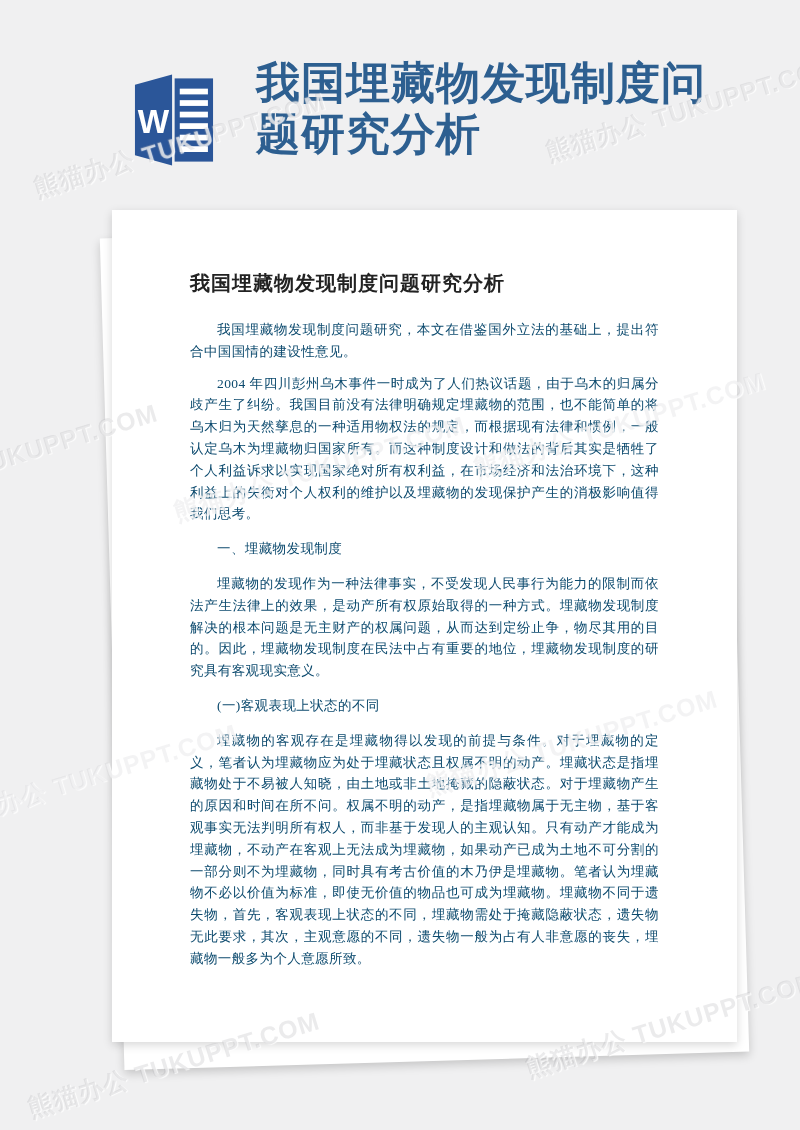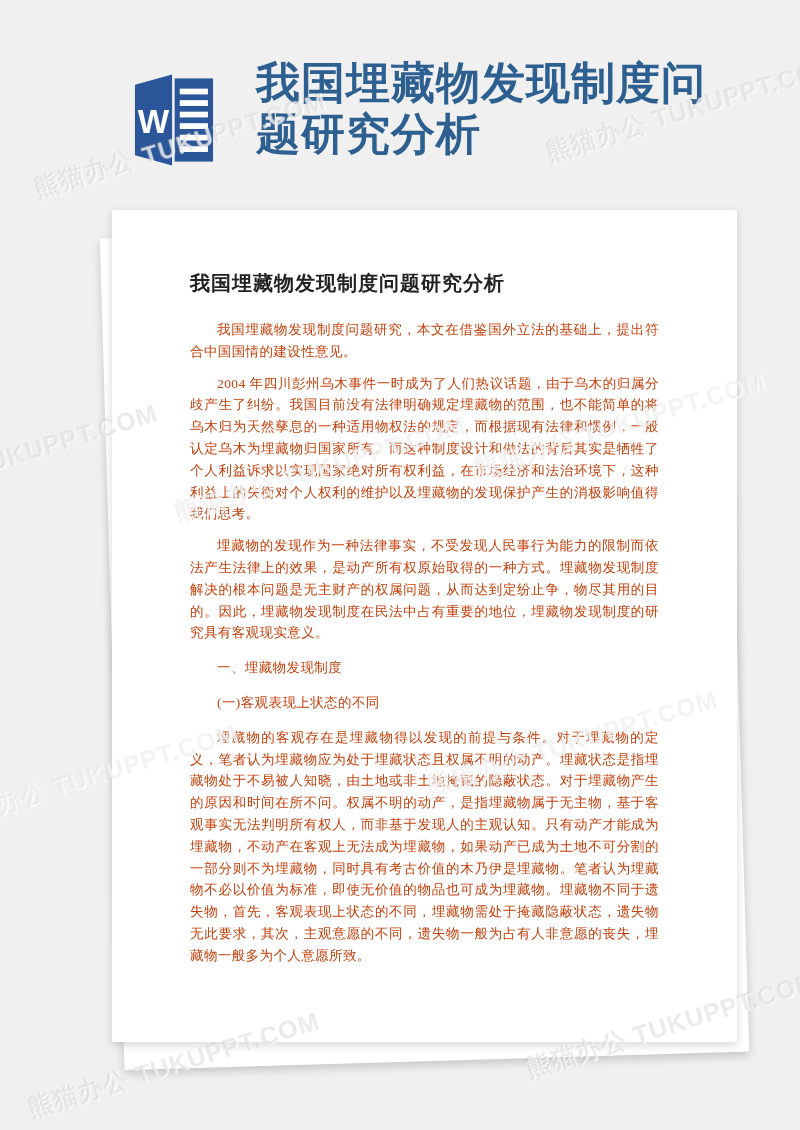--- a/index.html
+++ b/index.html
@@ -53,21 +53,21 @@
     font-weight: 700;
     font-size: 20px;
     color: #222222;
     letter-spacing: 1px;
     margin-bottom: 22px;
   }
   .blk {
     font-family: "Liberation Serif", "DejaVu Serif", serif;
     font-size: 13.5px;
     line-height: 21.8px;
-    color: #c2410c;
+    color: #0c4a6e;
     text-align: justify;
     text-indent: 2em;
     margin: 10px 0;
     letter-spacing: 0.4px;
   }
   .blk-h { margin: 13px 0; }
 
   
   .watermark-layer {
     position: absolute; left: 0; top: 0; width: 800px; height: 1130px;
@@ -115,22 +115,22 @@
   </span>
   <a class="header-title">我国埋藏物发现制度问题研究分析</a>
 </div>
 
 <div class="paper-stack">
   <div class="page-back"></div>
   <div class="page">
     <h1 class="doc-title">我国埋藏物发现制度问题研究分析</h1>
     <p class="blk">我国埋藏物发现制度问题研究，本文在借鉴国外立法的基础上，提出符合中国国情的建设性意见。</p>
     <p class="blk">2004 年四川彭州乌木事件一时成为了人们热议话题，由于乌木的归属分歧产生了纠纷。我国目前没有法律明确规定埋藏物的范围，也不能简单的将乌木归为天然孳息的一种适用物权法的规定，而根据现有法律和惯例，一般认定乌木为埋藏物归国家所有。而这种制度设计和做法的背后其实是牺牲了个人利益诉求以实现国家绝对所有权利益，在市场经济和法治环境下，这种利益上的失衡对个人权利的维护以及埋藏物的发现保护产生的消极影响值得我们思考。</p>
+    <p class="blk blk-h">一、埋藏物发现制度</p>
     <p class="blk">埋藏物的发现作为一种法律事实，不受发现人民事行为能力的限制而依法产生法律上的效果，是动产所有权原始取得的一种方式。埋藏物发现制度解决的根本问题是无主财产的权属问题，从而达到定纷止争，物尽其用的目的。因此，埋藏物发现制度在民法中占有重要的地位，埋藏物发现制度的研究具有客观现实意义。</p>
-    <p class="blk blk-h">一、埋藏物发现制度</p>
     <p class="blk blk-h">(一)客观表现上状态的不同</p>
     <p class="blk">埋藏物的客观存在是埋藏物得以发现的前提与条件。对于埋藏物的定义，笔者认为埋藏物应为处于埋藏状态且权属不明的动产。埋藏状态是指埋藏物处于不易被人知晓，由土地或非土地掩藏的隐蔽状态。对于埋藏物产生的原因和时间在所不问。权属不明的动产，是指埋藏物属于无主物，基于客观事实无法判明所有权人，而非基于发现人的主观认知。只有动产才能成为埋藏物，不动产在客观上无法成为埋藏物，如果动产已成为土地不可分割的一部分则不为埋藏物，同时具有考古价值的木乃伊是埋藏物。笔者认为埋藏物不必以价值为标准，即使无价值的物品也可成为埋藏物。埋藏物不同于遗失物，首先，客观表现上状态的不同，埋藏物需处于掩藏隐蔽状态，遗失物无此要求，其次，主观意愿的不同，遗失物一般为占有人非意愿的丧失，埋藏物一般多为个人意愿所致。</p>
 
   </div>
 </div>
 
 <div class="watermark-layer">
   <span class="wm">熊猫办公 TUKUPPT.COM</span>
   <span class="wm">熊猫办公 TUKUPPT.COM</span>
   <span class="wm">熊猫办公 TUKUPPT.COM</span>

